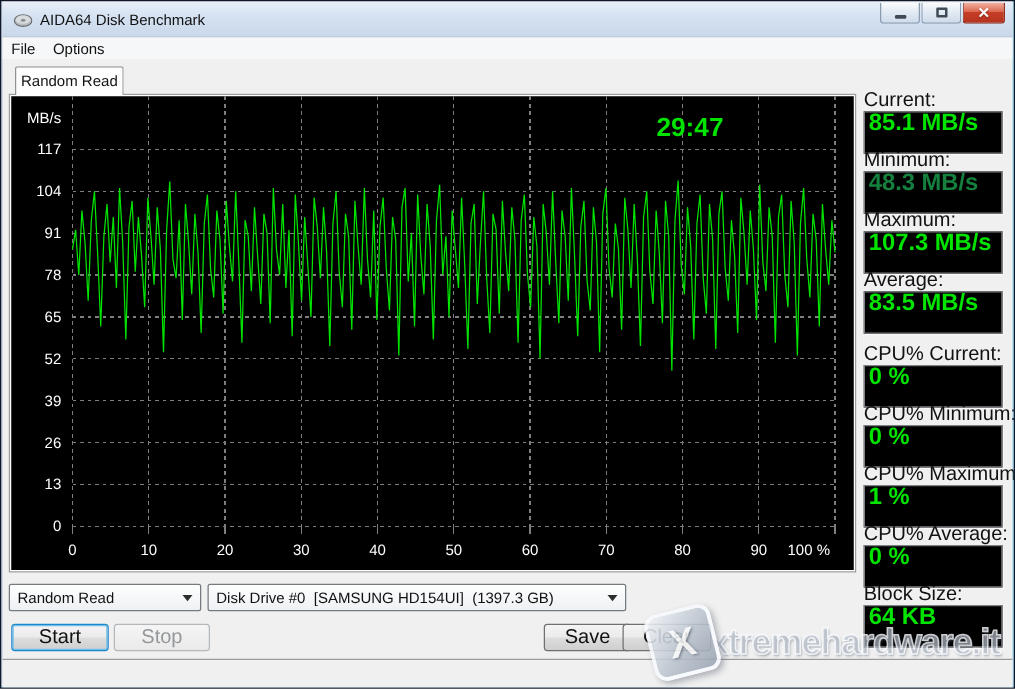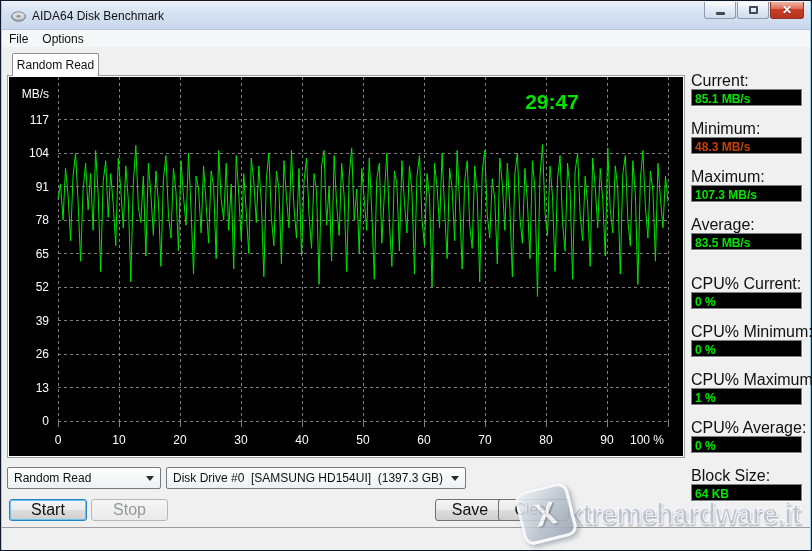--- a/index.html
+++ b/index.html
@@ -26,23 +26,23 @@
   .menu-item{padding:14px 7px;}
   
   #tab{position:absolute;left:11px;top:52px;width:87px;height:23px;background:#fdfdfd;
     border:1px solid #8f9396;border-bottom:none;border-radius:2px 2px 0 0;z-index:3;
     font-size:12px;color:#111;display:flex;align-items:center;justify-content:center;}
   #tab-panel{position:absolute;left:6px;top:74px;width:678px;height:383px;background:#fdfdfd;
     border:1px solid #9a9ea1;z-index:2;}
   #chart-box{position:absolute;left:1px;top:1px;width:674px;height:379px;background:#000;}
   
   .stat-label{position:absolute;left:690px;font-size:16px;color:#111;white-space:nowrap;}
-  .stat-box{position:absolute;left:690px;width:111px;height:17px;background:#000;
+  .stat-box{position:absolute;left:690px;width:111px;height:34px;background:#000;
     border:1px solid #7c7f83;box-shadow:1px 1px 0 #fafafa;
-    font-size:12px;font-weight:bold;line-height:18px;padding-left:3px;white-space:nowrap;overflow:hidden;}
+    font-size:19px;font-weight:bold;line-height:18px;padding-left:3px;white-space:nowrap;overflow:hidden;}
   
   .combo{position:absolute;height:22px;border:1px solid #767b80;border-radius:2px;
     background:linear-gradient(#fefefe,#eef1f4);font-size:12px;color:#111;
     display:flex;align-items:center;padding:0 20px 0 6px;}
   .combo .txt{white-space:pre;overflow:hidden;}
   .combo .arrow{position:absolute;right:6px;top:8px;width:0;height:0;
     border-left:4px solid transparent;border-right:4px solid transparent;border-top:5px solid #2c2c2c;}
   .btn{position:absolute;height:22px;border:1px solid #707070;border-radius:3px;
     background:linear-gradient(#f4f4f4,#ebebeb 48%,#dddddd 52%,#cfcfcf);
     font-size:16px;color:#111;display:flex;align-items:center;justify-content:center;}
@@ -156,42 +156,42 @@
           <text x="543" y="32" fill="#00e400" font-size="21" font-weight="bold" text-anchor="middle">29:47</text>
           <polyline points="49.00,122.38 51.51,106.92 54.02,143.00 56.53,91.46 59.04,117.23 61.55,163.62 64.06,99.19 66.57,76.00 69.08,124.96 71.59,184.23 74.10,112.08 76.61,86.31 79.12,132.69 81.63,96.62 84.14,153.31 86.65,73.42 89.16,117.23 91.67,194.54 94.19,104.35 96.70,83.73 99.21,140.42 101.72,96.62 104.23,127.54 106.74,168.77 109.25,81.15 111.76,112.08 114.27,150.73 116.78,88.88 119.29,122.38 121.80,204.85 124.31,106.92 126.82,68.27 129.33,130.12 131.84,145.58 134.35,99.19 136.86,179.08 139.37,86.31 141.88,117.23 144.39,158.46 146.90,94.04 149.41,124.96 151.92,189.38 154.43,101.77 156.94,78.58 159.45,137.85 161.96,161.04 164.47,91.46 166.98,114.65 169.49,173.92 172.00,83.73 174.51,119.81 177.02,148.15 179.53,76.00 182.05,132.69 184.56,197.12 187.07,99.19 189.58,112.08 192.09,155.88 194.60,88.88 197.11,127.54 199.62,166.19 202.13,94.04 204.64,109.50 207.15,181.65 209.66,73.42 212.17,122.38 214.68,143.00 217.19,86.31 219.70,153.31 222.21,106.92 224.72,191.96 227.23,78.58 229.74,117.23 232.25,163.62 234.76,96.62 237.27,135.27 239.78,176.50 242.29,81.15 244.80,104.35 247.31,145.58 249.82,88.88 252.33,124.96 254.84,199.69 257.35,101.77 259.86,76.00 262.37,140.42 264.88,168.77 267.40,94.04 269.91,112.08 272.42,186.81 274.93,83.73 277.44,119.81 279.95,150.73 282.46,73.42 284.97,130.12 287.48,161.04 289.99,91.46 292.50,179.08 295.01,104.35 297.52,81.15 300.03,137.85 302.54,171.35 305.05,96.62 307.56,114.65 310.07,207.42 312.58,88.88 315.09,73.42 317.60,148.15 320.11,109.50 322.62,184.23 325.13,78.58 327.64,127.54 330.15,158.46 332.66,86.31 335.17,119.81 337.68,194.54 340.19,99.19 342.70,70.85 345.21,143.00 347.72,112.08 350.23,176.50 352.74,91.46 355.26,122.38 357.77,153.31 360.28,81.15 362.79,135.27 365.30,202.27 367.81,101.77 370.32,86.31 372.83,166.19 375.34,117.23 377.85,76.00 380.36,145.58 382.87,189.38 385.38,94.04 387.89,106.92 390.40,173.92 392.91,83.73 395.42,124.96 397.93,155.88 400.44,88.88 402.95,114.65 405.46,197.12 407.97,99.19 410.48,78.58 412.99,143.00 415.50,168.77 418.01,96.62 420.52,119.81 423.03,210.00 425.54,86.31 428.05,109.50 430.56,150.73 433.07,76.00 435.58,132.69 438.09,181.65 440.60,91.46 443.12,112.08 445.63,163.62 448.14,73.42 450.65,127.54 453.16,191.96 455.67,104.35 458.18,83.73 460.69,148.15 463.20,171.35 465.71,88.88 468.22,117.23 470.73,204.85 473.24,94.04 475.75,73.42 478.26,137.85 480.77,161.04 483.28,101.77 485.79,122.38 488.30,186.81 490.81,81.15 493.32,106.92 495.83,153.31 498.34,86.31 500.85,130.12 503.36,199.69 505.87,96.62 508.38,76.00 510.89,140.42 513.40,166.19 515.91,91.46 518.42,124.96 520.93,181.65 523.44,83.73 525.95,112.08 528.47,219.53 530.98,99.19 533.49,67.50 536.00,135.27 538.51,158.46 541.02,88.88 543.53,119.81 546.04,194.54 548.55,101.77 551.06,78.58 553.57,145.58 556.08,173.92 558.59,86.31 561.10,114.65 563.61,202.27 566.12,94.04 568.63,76.00 571.14,137.85 573.65,163.62 576.16,99.19 578.67,127.54 581.18,189.38 583.69,81.15 586.20,109.50 588.71,150.73 591.22,91.46 593.73,122.38 596.24,179.08 598.75,70.85 601.26,132.69 603.77,155.88 606.28,88.88 608.79,112.08 611.30,197.12 613.81,96.62 616.33,78.58 618.84,143.00 621.35,168.77 623.86,83.73 626.37,117.23 628.88,207.42 631.39,101.77 633.90,73.42 636.41,130.12 638.92,161.04 641.43,94.04 643.94,114.65 646.45,184.23 648.96,86.31 651.47,122.38 653.98,150.73 656.49,99.19 659.00,124.96" fill="none" stroke="#00e400" stroke-width="1"></polyline>
         </svg>
     </div>
   </div>
 
   <div id="stats-panel">
     <span class="stat-label" style="top:71px">Current:</span>
     <div class="stat-box" style="top: 88px; color: rgb(0, 228, 0);">85.1 MB/s</div>
     <span class="stat-label" style="top:119px">Minimum:</span>
-    <div class="stat-box" style="top: 136px; color: #c2410c;">48.3 MB/s</div>
+    <div class="stat-box" style="top: 136px; color: #15803d;">48.3 MB/s</div>
     <span class="stat-label" style="top:167px">Maximum:</span>
     <div class="stat-box" style="top: 184px; color: rgb(0, 228, 0);">107.3 MB/s</div>
     <span class="stat-label" style="top:215px">Average:</span>
     <div class="stat-box" style="top: 232px; color: rgb(0, 228, 0);">83.5 MB/s</div>
     <span class="stat-label" style="top:274px">CPU% Current:</span>
     <div class="stat-box" style="top: 291px; color: rgb(0, 228, 0);">0 %</div>
     <span class="stat-label" style="top:322px">CPU% Minimum:</span>
     <div class="stat-box" style="top: 339px; color: rgb(0, 228, 0);">0 %</div>
     <span class="stat-label" style="top:370px">CPU% Maximum:</span>
     <div class="stat-box" style="top: 387px; color: rgb(0, 228, 0);">1 %</div>
     <span class="stat-label" style="top:418px">CPU% Average:</span>
     <div class="stat-box" style="top: 435px; color: rgb(0, 228, 0);">0 %</div>
     <span class="stat-label" style="top:466px">Block Size:</span>
     <div class="stat-box" style="top: 483px; color: rgb(0, 228, 0);">64 KB</div>
   </div>
 
   <div class="combo" style="left:6px;top:466px;width:154px;">
     <span class="txt">Random Read</span>
     <span class="arrow"></span>
   </div>
-  <div class="combo" style="left:165px;top:466px;width:300px;">
+  <div class="combo" style="left:165px;top:466px;width:335px;">
     <span class="txt">Disk Drive #0  [SAMSUNG HD154UI]  (1397.3 GB)</span>
     <span class="arrow"></span>
   </div>
   <button class="btn focus" style="left:8px;top:498px;width:78px;">Start</button>
   <button class="btn disabled" style="left:90px;top:498px;width:77px;">Stop</button>
   <button class="btn" style="left:410px;top:498px;width:70px;margin-left:24px;">Save</button>
   <button class="btn" style="left:497px;top:498px;width:71px;">Clear</button>
 
   <div id="status-bar"></div>
 

